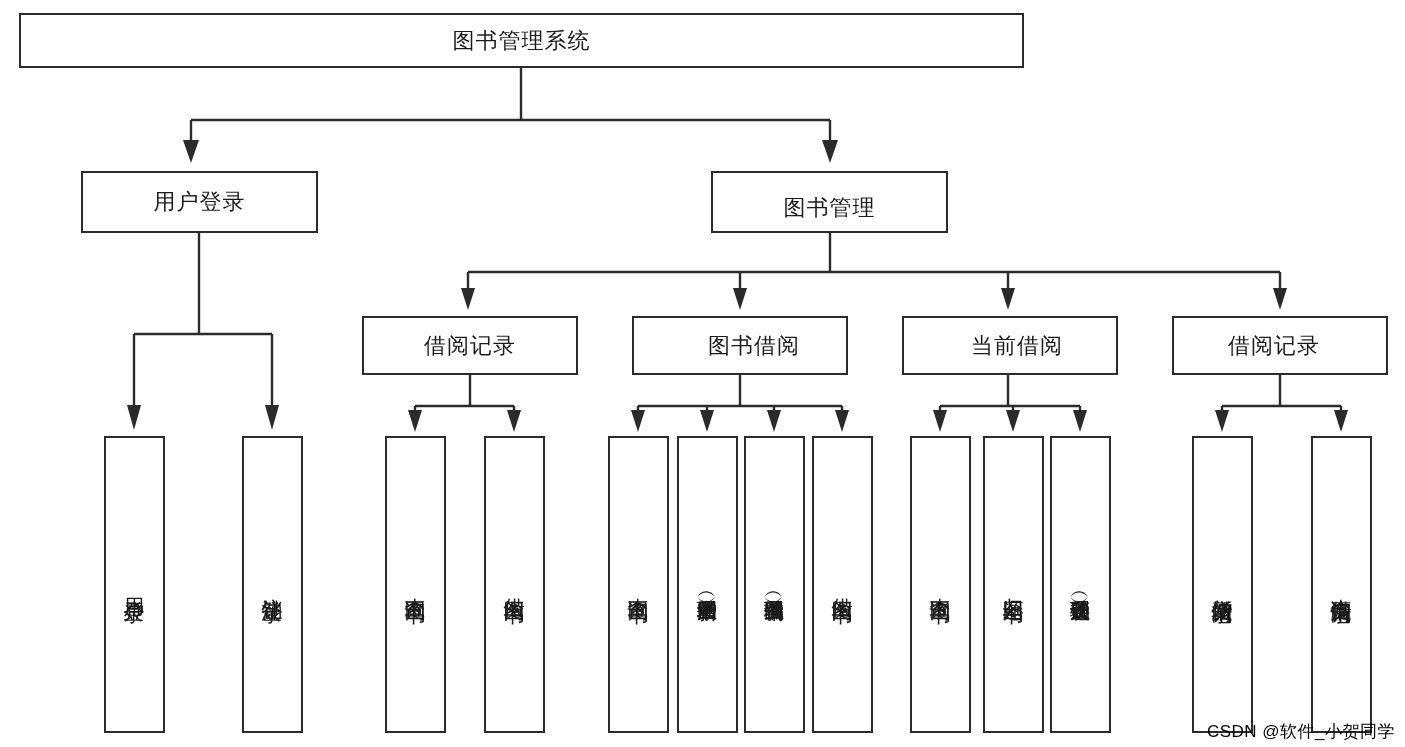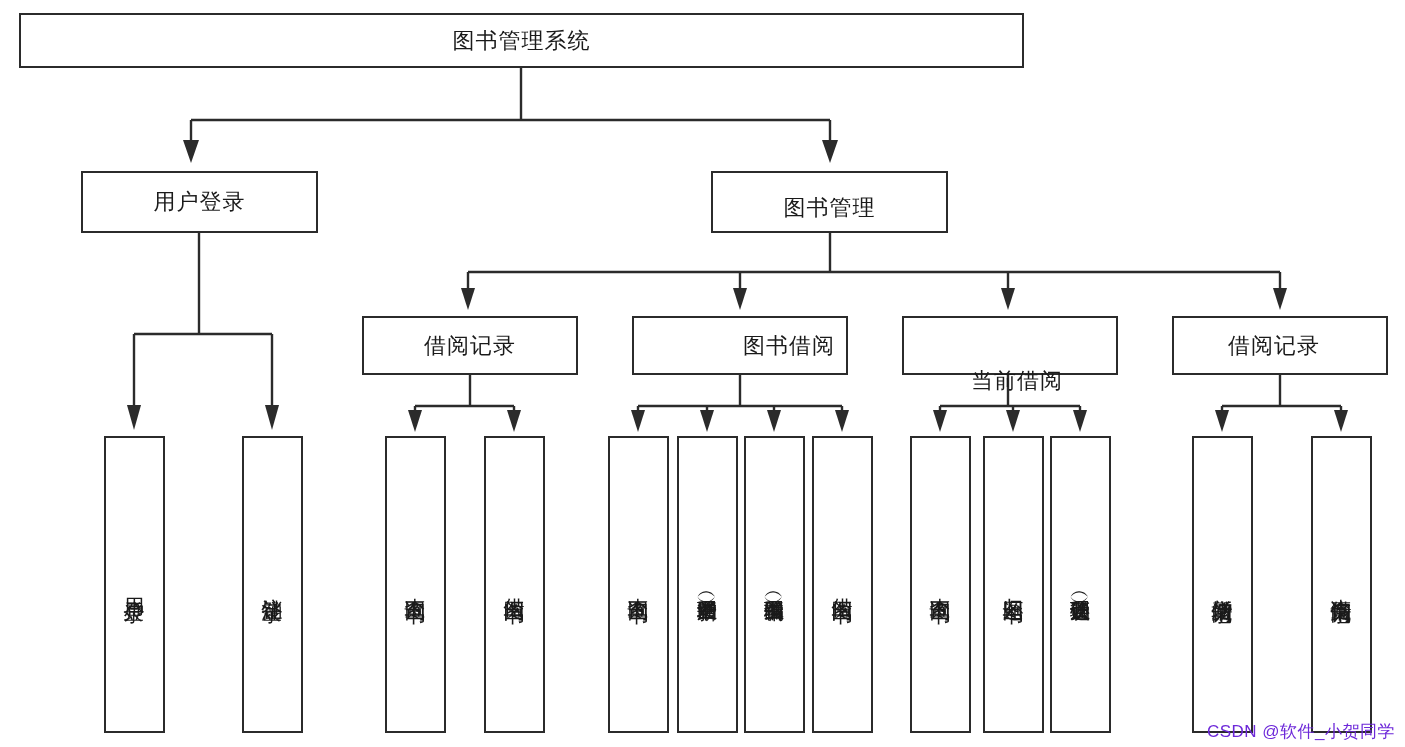--- a/index.html
+++ b/index.html
@@ -66,21 +66,21 @@
     position: absolute;
     box-sizing: border-box;
     border: 2px solid #2b2b2b;
     background: #ffffff;
   }
   .watermark {
     position: absolute;
     right: 10px;
     bottom: 4px;
     font-size: 17px;
-    color: #6d28d9;
+    color: #000000;
     font-family: "Liberation Sans", "DejaVu Sans", sans-serif;
     white-space: nowrap;
     letter-spacing: 0.5px;
   }
 </style>
 </head>
 <body>
 
 <div id="diagram-root">
 
@@ -166,24 +166,24 @@
   <div class="node-box" style="left:81px; top:171px; width:237px; height:62px;"></div>
   <div class="hlabel" style="left:81px; top:171px; width:237px; height:62px;">用户登录</div>
 
   <div class="node-box" style="left:711px; top:171px; width:237px; height:62px;"></div>
   <div class="hlabel" style="left:711px; top:171px; width:237px; height:74px;">图书管理</div>
 
   <div class="node-box" style="left:362px; top:316px; width:216px; height:59px;"></div>
   <div class="hlabel" style="left:362px; top:316px; width:216px; height:59px;">借阅记录</div>
 
   <div class="node-box" style="left:632px; top:316px; width:216px; height:59px;"></div>
-  <div class="hlabel" style="left:667px; top:316px; width:244px; height:59px;">图书借阅</div>
+  <div class="hlabel" style="left:632px; top:316px; width:244px; height:59px;">图书借阅</div>
 
   <div class="node-box" style="left:902px; top:316px; width:216px; height:59px;"></div>
-  <div class="hlabel" style="left:902px; top:316px; width:230px; height:59px;margin-top:35px;">当前借阅</div>
+  <div class="hlabel" style="left:902px; top:316px; width:230px; height:59px;">当前借阅</div>
 
   <div class="node-box" style="left:1172px; top:316px; width:216px; height:59px;"></div>
   <div class="hlabel" style="left:1172px; top:316px; width:204px; height:59px;">借阅记录</div>
 
   <div class="node-box" style="left:104px; top:436px; width:61px; height:297px;"></div>
   <div class="vlabel" style="left:104px; top:436px; width:61px; height:297px;">用户登录</div>
 
   <div class="node-box" style="left:242px; top:436px; width:61px; height:297px;"></div>
   <div class="vlabel" style="left:242px; top:436px; width:61px; height:297px;">注销登录</div>
 

